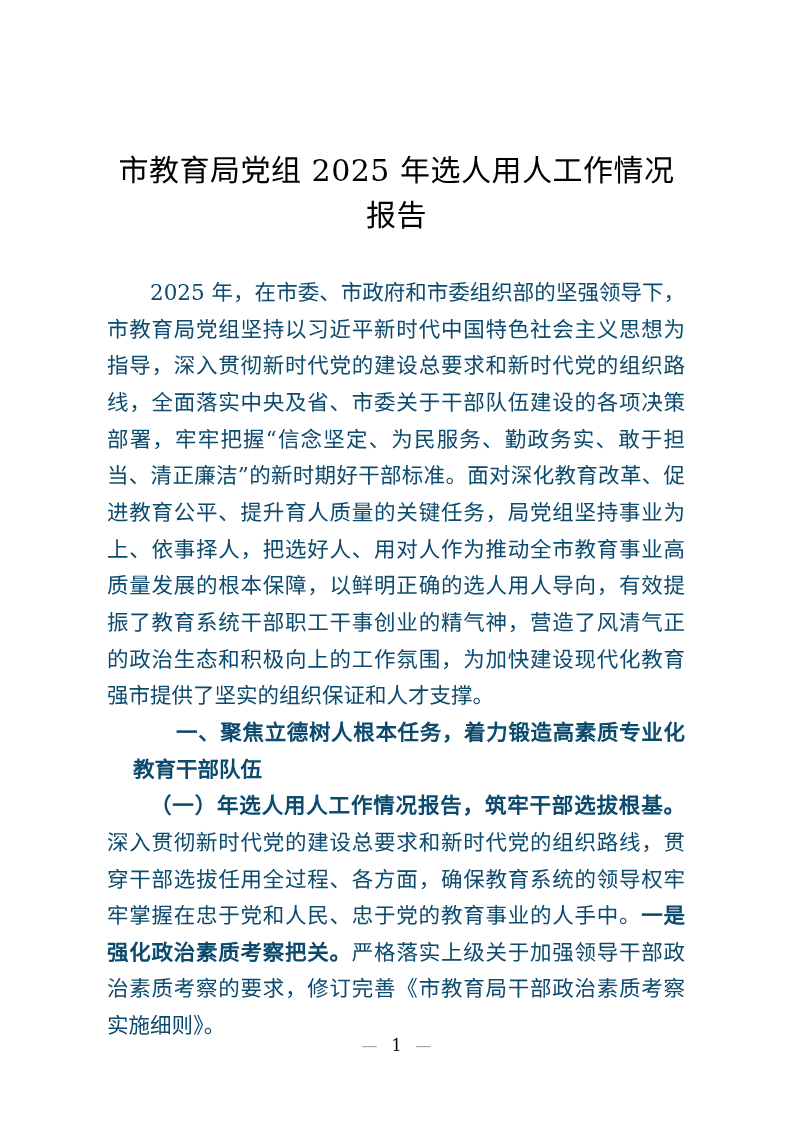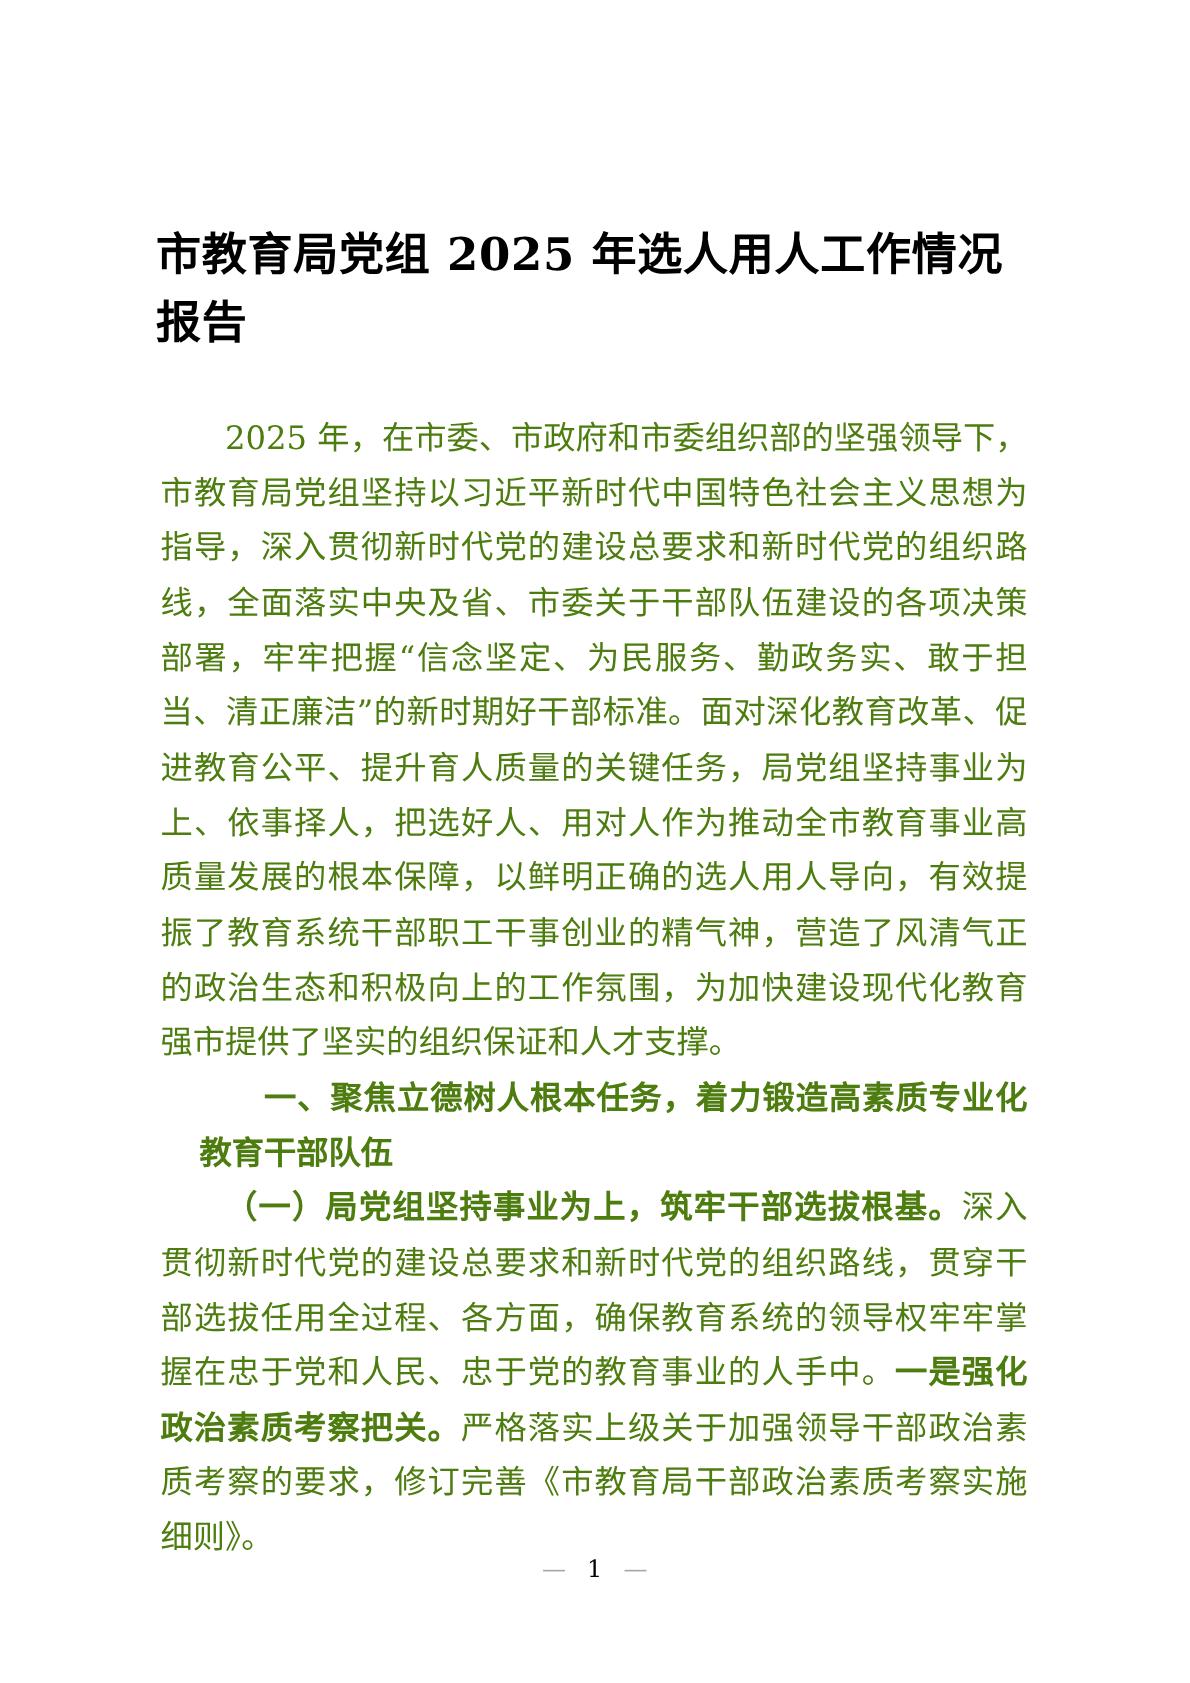--- a/index.html
+++ b/index.html
@@ -15,37 +15,38 @@
   }
   .page {
     position: relative;
     width: 793px;
     height: 1122px;
     background: #ffffff;
     overflow: hidden;
   }
   .doc-title {
     margin: 148px 104px 0 104px;
+    text-align: center;
     font-size: 30px;
     line-height: 45px;
-    font-weight: bold;
+    font-weight: normal;
     color: #000000;
     letter-spacing: 0.5px;
   }
   .content {
     margin: 37px 108px 0 107px;
   }
   .para {
     margin: 0;
     font-size: 21.5px;
     line-height: 36.65px;
     text-align: justify;
     text-justify: inter-ideograph;
     text-indent: 2em;
-    color: #4d7c0f;
+    color: #0c4a6e;
     word-break: break-all;
   }
   .para .bold {
     font-weight: bold;
   }
   .para.heading {
     font-weight: bold;
     margin-left: 26px;
   }
   .footer {
@@ -71,20 +72,20 @@
 </head>
 <body>
 
 <div class="page">
 
   <h1 class="doc-title">市教育局党组 2025 年选人用人工作情况报告</h1>
 
   <div class="content">
       <p class="para"><span>2025 年，在市委、市政府和市委组织部的坚强领导下，市教育局党组坚持以习近平新时代中国特色社会主义思想为指导，深入贯彻新时代党的建设总要求和新时代党的组织路线，全面落实中央及省、市委关于干部队伍建设的各项决策部署，牢牢把握“信念坚定、为民服务、勤政务实、敢于担当、清正廉洁”的新时期好干部标准。面对深化教育改革、促进教育公平、提升育人质量的关键任务，局党组坚持事业为上、依事择人，把选好人、用对人作为推动全市教育事业高质量发展的根本保障，以鲜明正确的选人用人导向，有效提振了教育系统干部职工干事创业的精气神，营造了风清气正的政治生态和积极向上的工作氛围，为加快建设现代化教育强市提供了坚实的组织保证和人才支撑。</span></p>
       <p class="para heading"><span class="bold">一、聚焦立德树人根本任务，着力锻造高素质专业化教育干部队伍</span></p>
-      <p class="para"><span class="bold">（一）局党组坚持事业为上，筑牢干部选拔根基。</span><span>深入贯彻新时代党的建设总要求和新时代党的组织路线，贯穿干部选拔任用全过程、各方面，确保教育系统的领导权牢牢掌握在忠于党和人民、忠于党的教育事业的人手中。</span><span class="bold">一是强化政治素质考察把关。</span><span>严格落实上级关于加强领导干部政治素质考察的要求，修订完善《市教育局干部政治素质考察实施细则》。</span></p>
+      <p class="para"><span class="bold">（一）年选人用人工作情况报告，筑牢干部选拔根基。</span><span>深入贯彻新时代党的建设总要求和新时代党的组织路线，贯穿干部选拔任用全过程、各方面，确保教育系统的领导权牢牢掌握在忠于党和人民、忠于党的教育事业的人手中。</span><span class="bold">一是强化政治素质考察把关。</span><span>严格落实上级关于加强领导干部政治素质考察的要求，修订完善《市教育局干部政治素质考察实施细则》。</span></p>
     </div>
 
   <div class="footer">
     <span class="dash">—</span><span class="page-num">1</span><span class="dash">—</span>
   </div>
 
 </div>
 
 </body></html>

